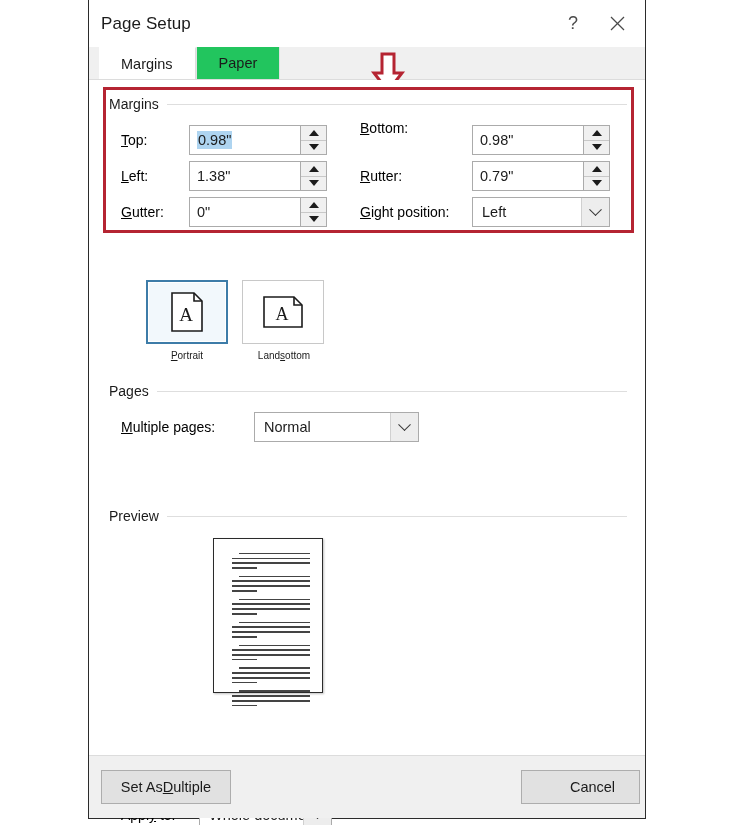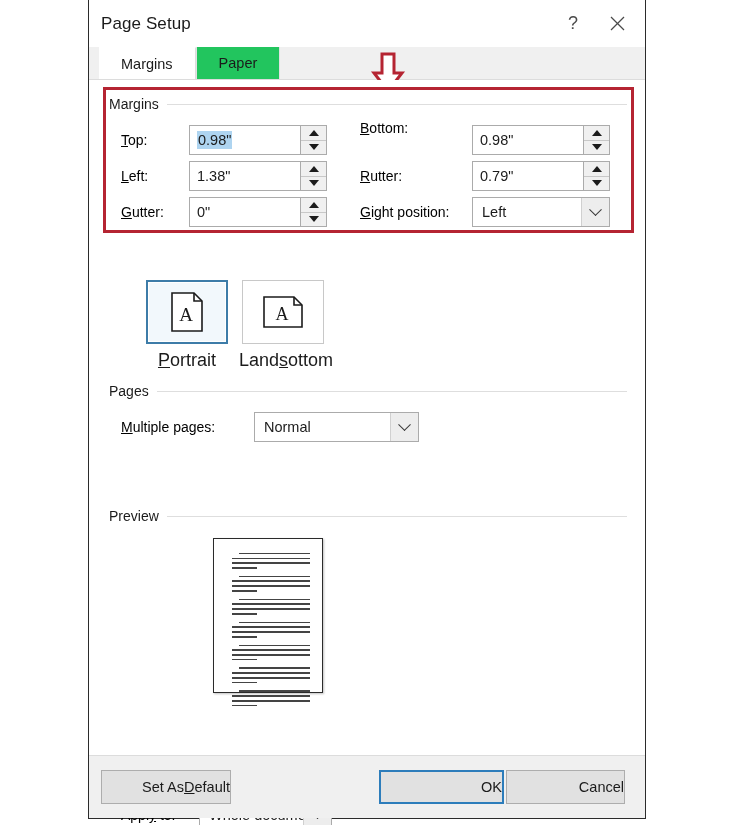--- a/index.html
+++ b/index.html
@@ -216,21 +216,21 @@
     background: #ffffff;
     display: flex; align-items: center; justify-content: center;
   }
   .orient-tile.selected {
     border: 2px solid #3d7ca8;
     background: #f2f8fc;
     box-shadow: inset 0 0 0 1px #ffffff;
   }
   .orient-caption {
     position: absolute;
-    font-size: 18px;
+    font-size: 10px;
     color: #1b1b1b;
     text-align: center;
   }
 
   
   .preview-page {
     position: absolute;
     background: #ffffff;
     border: 1.5px solid #2b2b2b;
     box-shadow: 1px 1px 2px rgba(0,0,0,.25);
@@ -258,21 +258,21 @@
     background: #f0f0f0;
     border-top: 1px solid #dcdcdc;
   }
   .btn {
     position: absolute;
     height: 34px;
     background: #e1e1e1;
     border: 1px solid #adadad;
     font-size: 14.5px;
     color: #1b1b1b;
-    display: flex; align-items: center; justify-content: flex-end;
+    display: flex; align-items: center; justify-content: center;
     font-family: "Liberation Sans", sans-serif;
   }
   .btn.primary {
     border: 2px solid #2d7dbb;
     background: #e1e1e1;
   }
 </style>
 </head>
 <body>
 
@@ -521,23 +521,20 @@
         <i class="chev"></i>
       </div>
     </div>
 
   </div>
 
   <div class="footer">
     <div class="btn" style="left:12px; top:14px; width:130px;">
       <span>Set As </span>
         <u>D</u>
-        <span>efault</span>
-    </div>
-    <div class="btn primary" style="left:290px; top:14px; width:125px;">
-      <span>OK</span>
-    </div>
-    <div class="btn" style="left:417px; top:14px; width:119px;padding-left:24px;">
+        <span>ultiple</span>
+    </div>
+    <div class="btn" style="left:432px; top:14px; width:119px;padding-left:24px;">
       <span>Cancel</span>
     </div>
   </div>
 
 </div>
 
 </body></html>

